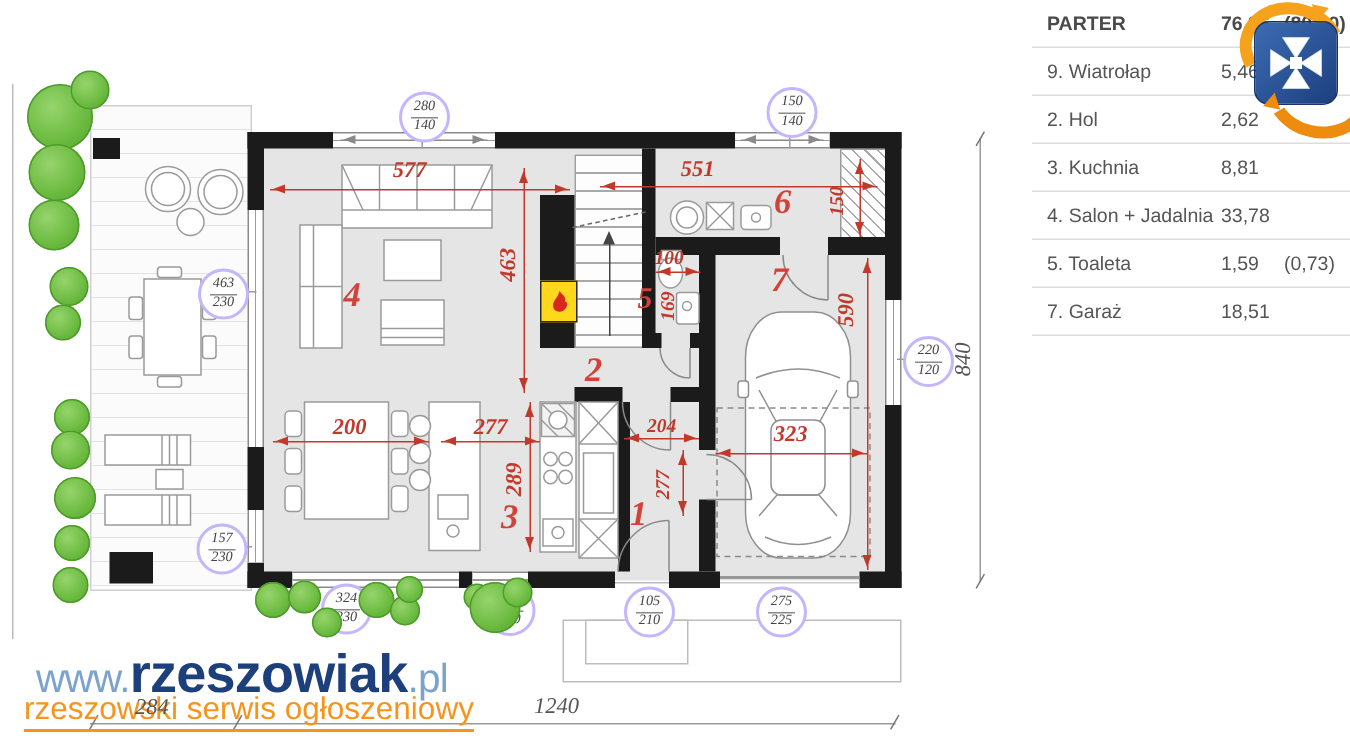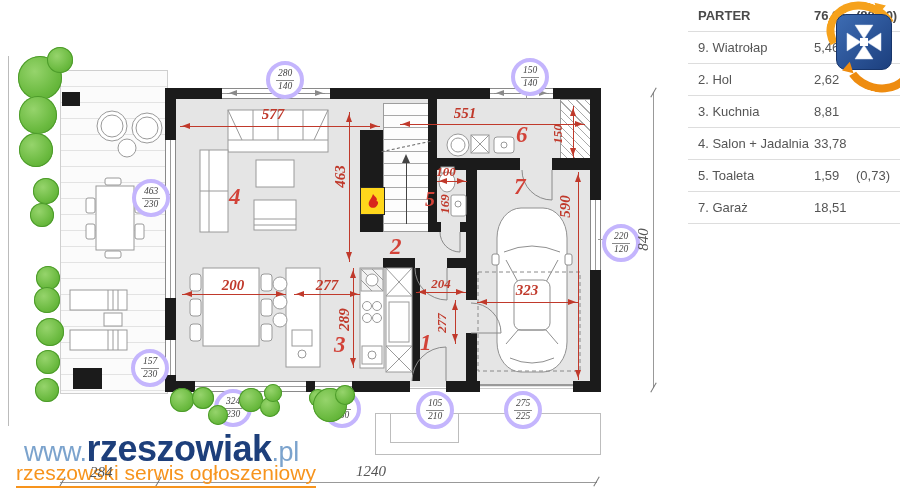--- a/index.html
+++ b/index.html
@@ -28,21 +28,21 @@
   .dr.h{height:1px;}
   .dr.h::before{content:"";position:absolute;left:-1px;top:-3.5px;border:3.5px solid transparent;border-right:8px solid currentColor;}
   .dr.h::after{content:"";position:absolute;right:-1px;top:-3.5px;border:3.5px solid transparent;border-left:8px solid currentColor;}
   .dr.v{width:1px;}
   .dr.v::before{content:"";position:absolute;top:-1px;left:-3.5px;border:3.5px solid transparent;border-bottom:8px solid currentColor;}
   .dr.v::after{content:"";position:absolute;bottom:-1px;left:-3.5px;border:3.5px solid transparent;border-top:8px solid currentColor;}
   .dg{background:#8a8a8a;color:#8a8a8a;}
   .rlab{position:absolute;color:#c0392b;font:italic 700 13px "Liberation Serif",serif;z-index:6;text-align:center;}
   .rot{transform:rotate(-90deg);}
   .room-num{position:absolute;color:#d24238;font:italic 700 23px "Liberation Serif",serif;z-index:6;}
-  .bubble{position:absolute;width:30px;height:30px;background:#fff;border:4px solid #c4b5fd;border-radius:50%;
+  .bubble{position:absolute;width:30px;height:30px;background:#fff;border:2px solid #c4b5fd;border-radius:50%;
           display:flex;flex-direction:column;align-items:center;justify-content:center;
           font:italic 9.5px "Liberation Serif",serif;color:#444;line-height:1.2;z-index:7;}
   .bubble span:first-child{border-bottom:1px solid #8a8a8a;padding:0 2px;}
   .glab{position:absolute;color:#555;font:italic 15px "Liberation Serif",serif;z-index:8;}
   .dimline{position:absolute;background:#999;z-index:5;}
   .tick{position:absolute;width:11px;height:1px;background:#777;transform:rotate(-60deg);z-index:6;}
   .leader{position:absolute;background:#9a9a9a;z-index:5;}
   
   .bush{position:absolute;border-radius:50%;z-index:8;
         background:radial-gradient(circle at 38% 35%,#96d46c,#69b93e 62%,#54a42e);

